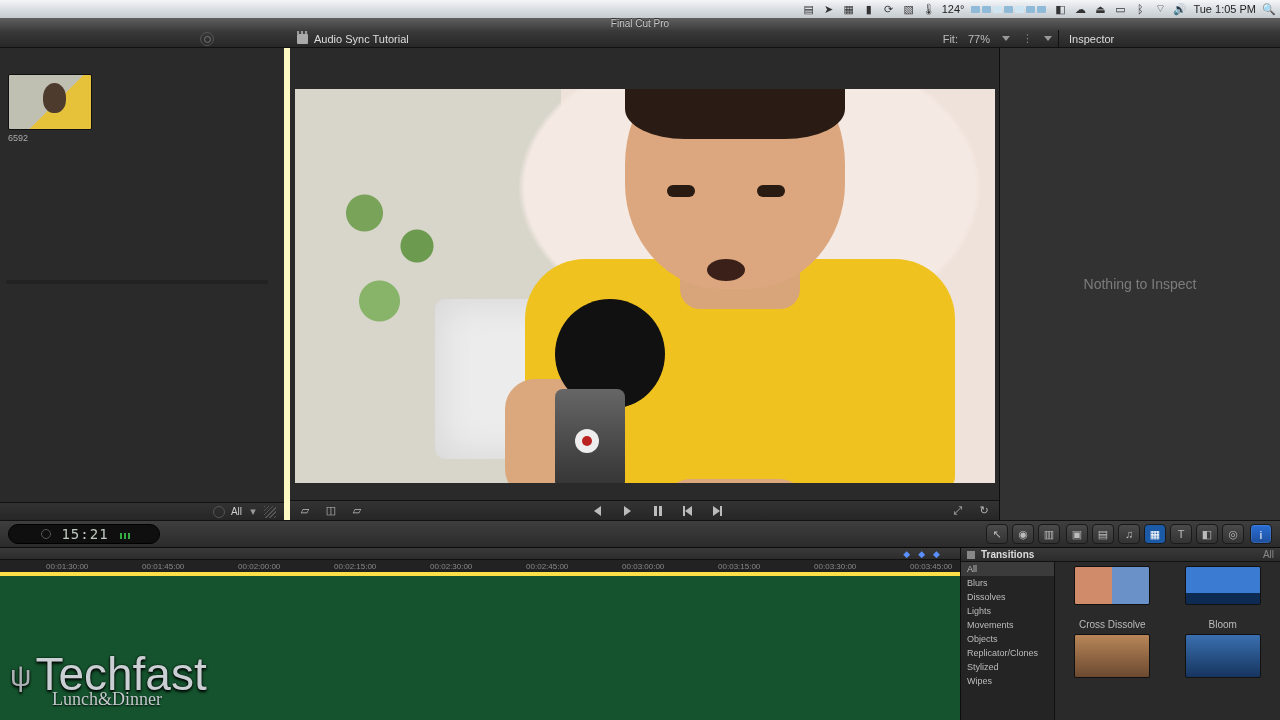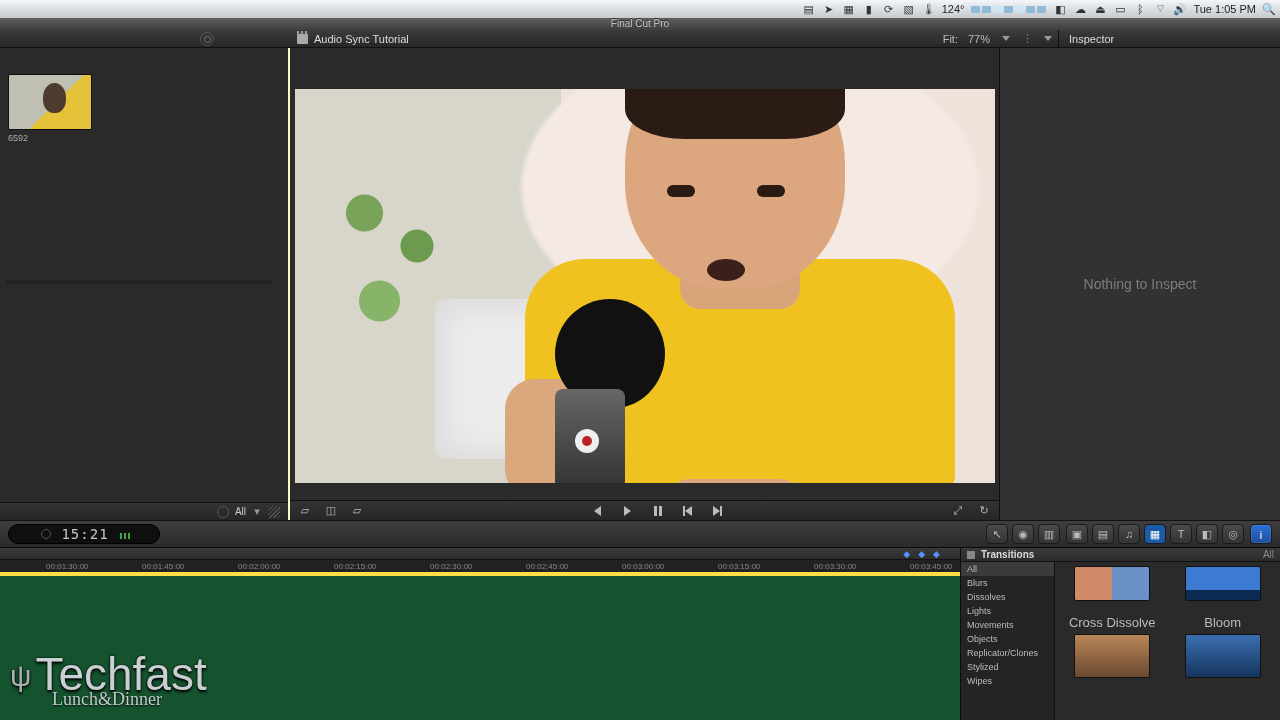--- a/index.html
+++ b/index.html
@@ -25,21 +25,21 @@
 .toolbar2 .clap { width:11px; height:10px; background:#aaa; border-radius:1px; position:relative; }
 .toolbar2 .clap:before{ content:""; position:absolute; top:-3px; left:0; width:11px; height:3px; background:repeating-linear-gradient(90deg,#999 0 2px,#444 2px 4px);}
 .toolbar2 .right { display:flex; align-items:center; gap:10px; padding-right:4px; }
 .toolbar2 .insp { width:222px; border-left:1px solid #111; padding-left:10px; display:flex; align-items:center; }
 .fit { color:#bbb; }
 .caret { width:0;height:0;border-left:4px solid transparent;border-right:4px solid transparent;border-top:5px solid #999; display:inline-block; margin:0 2px;}
 .dots { width:10px; text-align:center; color:#888;}
 
 
 .panes { height:472px; display:flex; background:#2a2a2a; }
-.pane-l { width:290px; background:#2a2a2a; border-right:2px solid #fef9c3; position:relative; }
+.pane-l { width:290px; background:#2a2a2a; border-right:6px solid #fef9c3; position:relative; }
 .pane-c { flex:1; background:#2a2a2a; display:flex; flex-direction:column; border-right:1px solid #0d0d0d;}
 .pane-r { width:280px; background:#323232; display:flex; align-items:center; justify-content:center; color:#7c7c7c; font-size:14px; }
 
 
 .clips { display:flex; gap:8px; padding:26px 8px 4px; }
 .clip { width:84px; }
 .clip .thumb { width:84px; height:56px; border-radius:2px; border:1px solid #111; background:#333; overflow:hidden; position:relative;}
 .clip .thumb.selected { outline:2px solid #f7cf3d; }
 .clip .label{ font-size:9px; color:#aaa; margin-top:3px; display:block; text-align:left; }
 .thumb-bg { width:100%; height:100%; background:linear-gradient(135deg,#bfbfb2 0 55%,#e6c23a 55% 100%); position:relative; }
@@ -122,21 +122,21 @@
 .trans-head .sq { width:8px;height:8px;background:#888;}
 .trans-head .ttl{ font-weight:bold; color:#ddd;}
 .trans-head .all { margin-left:auto; color:#888;}
 .trans-body { flex:1; display:flex; overflow:hidden;}
 .trans-cats { width:94px; background:#242424; border-right:1px solid #111;}
 .trans-cats div { padding:2px 6px; color:#bcbcbc; font-size:9px; cursor:default;}
 .trans-cats div.sel { background:#3b3b3b;}
 .trans-grid { flex:1; padding:4px 4px; display:grid; grid-template-columns:1fr 1fr; grid-auto-rows:64px; gap:4px; align-content:start; overflow:hidden;}
 .titem { display:flex; flex-direction:column; align-items:center; }
 .titem .tthumb { width:76px; height:44px; border:1px solid #111; border-radius:2px; }
-.titem .tlbl { font-size:13px; color:#bbb; margin-top:14px;}
+.titem .tlbl { font-size:10px; color:#bbb; margin-top:14px;}
 .tthumb.cross { background:linear-gradient(90deg,#d08b6a 0 50%,#6a91c8 50% 100%);}
 .tthumb.band  { background:linear-gradient(180deg,#cbb191 0 45%,#576e90 45% 55%,#cbb191 55% 100%);}
 .tthumb.hole  { background:radial-gradient(circle at 50% 55%,#000 0 18px,#b25a30 19px 100%);}
 .tthumb.bloom { background:linear-gradient(180deg,#3b7bd1 0 70%,#0c2a52 70% 100%);}
 .tthumb.extra1{ background:linear-gradient(#b88658,#6b4930);}
 .tthumb.extra2{ background:linear-gradient(#3a6fb0,#16355f);}
 
 
 .uicon{ font-family:Arial; }
 </style>

